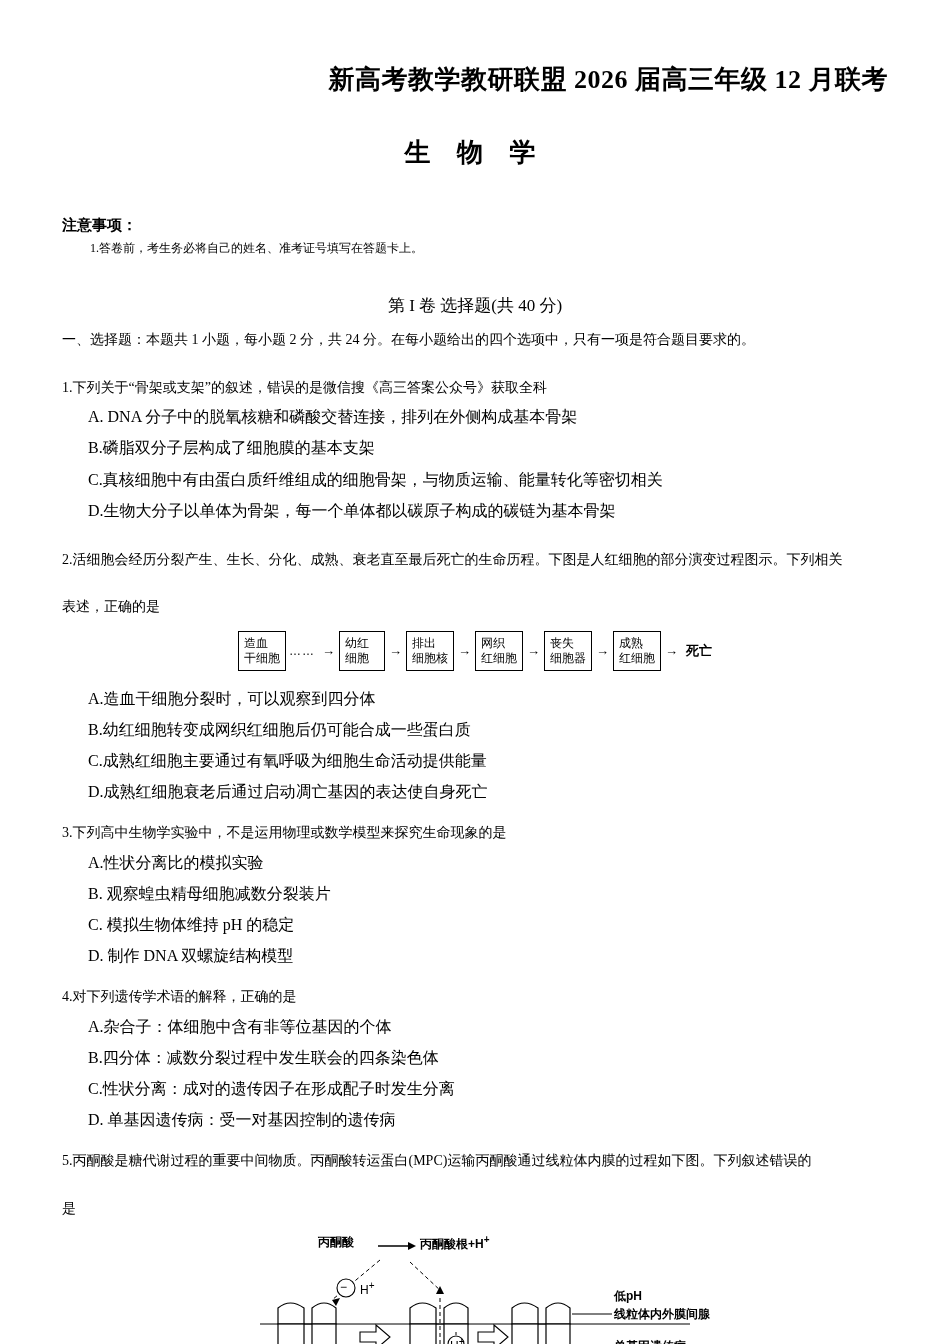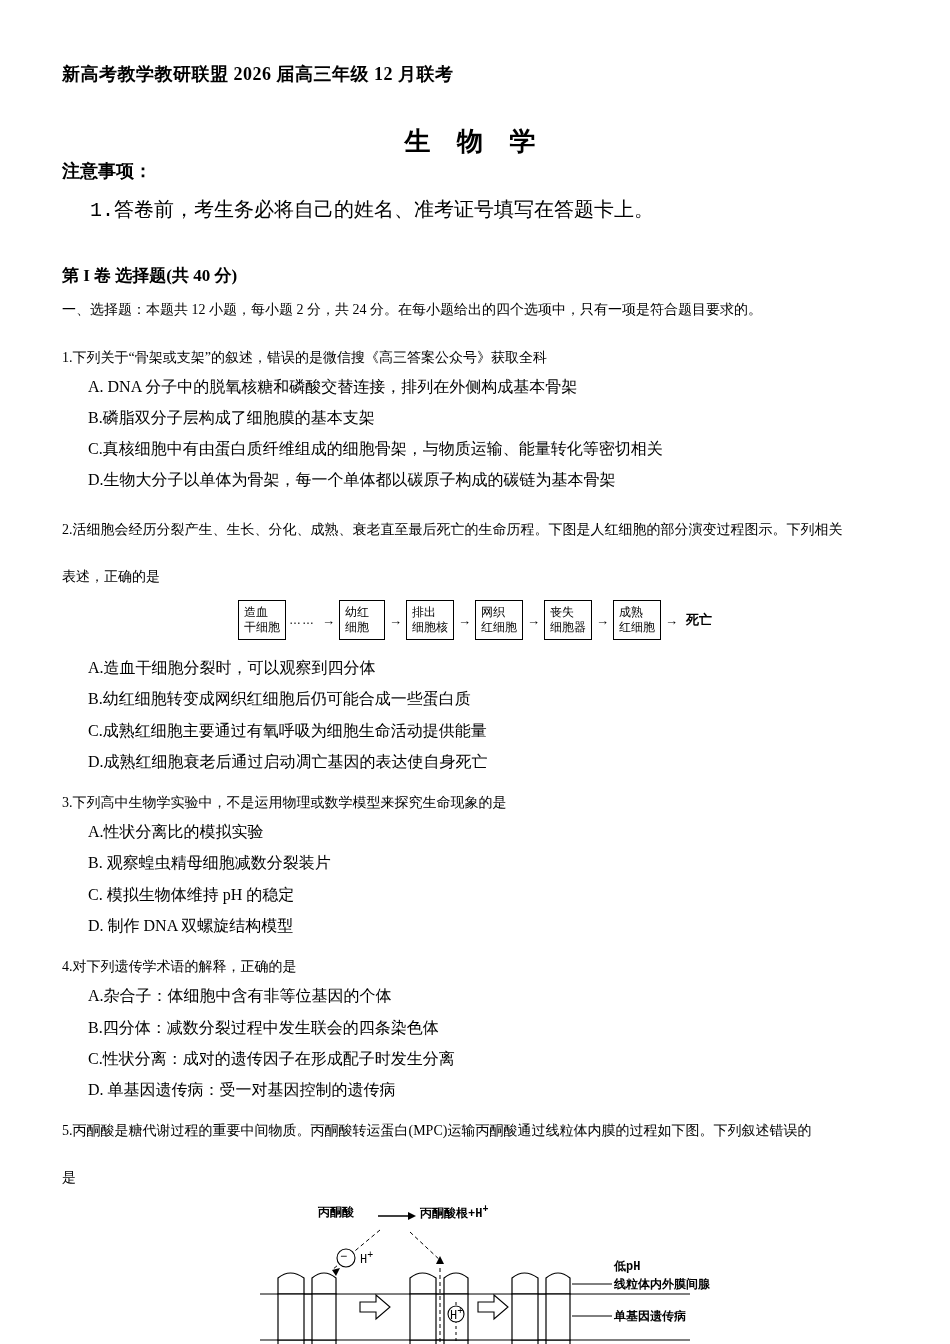--- a/index.html
+++ b/index.html
@@ -14,49 +14,49 @@
     color: #000000;
   }
   .page {
     width: 950px;
     min-height: 1344px;
     box-sizing: border-box;
     padding: 44px 62px 20px 62px;
     position: relative;
   }
   .doc-title {
-    text-align: left;
-    font-size: 18px;
+    text-align: right;
+    font-size: 26px;
     font-weight: bold;
     letter-spacing: 0.5px;
     margin-top: 18px;
   }
   .subject-title {
     text-align: center;
     font-size: 26px;
     font-weight: bold;
     letter-spacing: 10px;
     margin-top: 38px;
   }
   .notice-head {
-    font-size: 18px;
-    font-weight: bold;
+    font-size: 15px;
+    font-weight: bold;
+    margin-top: 46px;
     margin-left: 0px;
   }
   .notice-item {
-    font-size: 20px;
+    font-size: 12px;
     line-height: 1.95;
     text-indent: 28px;
-    margin-top: 8px;
-    font-family: Liberation Mono, monospace;
+    margin-top: 2px;
   }
   .section-head {
-    text-align: left;
+    text-align: center;
     font-size: 17px;
-    font-weight: bold;
+    font-weight: normal;
     margin-top: 34px;
     margin-bottom: 10px;
   }
   .part-intro {
     font-size: 14px;
     line-height: 1.9;
     margin-top: 8px;
   }
   .q-stem {
     font-size: 14px;
@@ -112,40 +112,40 @@
     width: 430px;
     height: 195px;
     font-size: 11.5px;
     font-family: "Liberation Sans", sans-serif;
   }
   .mpc svg { position: absolute; left: 0; top: 0; }
   .mpc .lbl {
     position: absolute;
     white-space: nowrap;
     font-size: 12px;
-    font-family: Liberation Mono, monospace;
+    font-family: Liberation Sans, sans-serif;
   }
   .mpc .lbl.b { font-weight: bold; }
   .tiny { font-size: 10px; }
 </style>
 </head>
 <body>
 
 <div class="page">
 
   <div class="doc-title">新高考教学教研联盟 2026 届高三年级 12 月联考</div>
 
   <div class="subject-title">生 物 学</div>
 
   <div class="notice-head">注意事项：</div>
   <div class="notice-item">1.答卷前，考生务必将自己的姓名、准考证号填写在答题卡上。</div>
 
   <div class="section-head">第 I 卷 选择题(共 40 分)</div>
 
-  <div class="part-intro">一、选择题：本题共 12 小题，每小题 2 分，共 24 分。在每小题给出的四个选项中，只有一项是符合题目要求的。</div>
+  <div class="part-intro">一、选择题：本题共 1 小题，每小题 2 分，共 24 分。在每小题给出的四个选项中，只有一项是符合题目要求的。</div>
 
   <div class="q-stem">1.下列关于“骨架或支架”的叙述，错误的是微信搜《高三答案公众号》获取全科</div>
   <div class="q-opt">A. DNA 分子中的脱氧核糖和磷酸交替连接，排列在外侧构成基本骨架</div>
   <div class="q-opt">B.磷脂双分子层构成了细胞膜的基本支架</div>
   <div class="q-opt">C.真核细胞中有由蛋白质纤维组成的细胞骨架，与物质运输、能量转化等密切相关</div>
   <div class="q-opt">D.生物大分子以单体为骨架，每一个单体都以碳原子构成的碳链为基本骨架</div>
 
   <div class="q-stem">2.活细胞会经历分裂产生、生长、分化、成熟、衰老直至最后死亡的生命历程。下图是人红细胞的部分演变过程图示。下列相关</div>
   <div class="q-stem">表述，正确的是</div>
 

